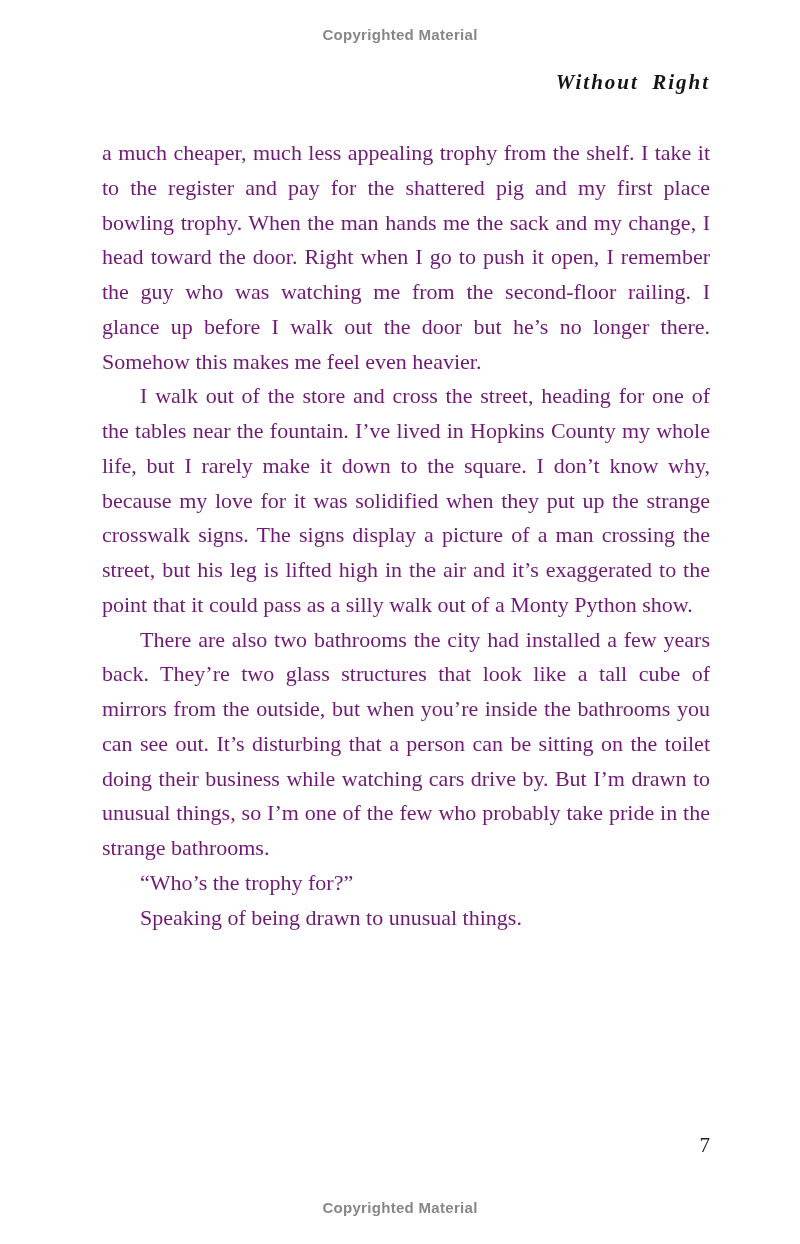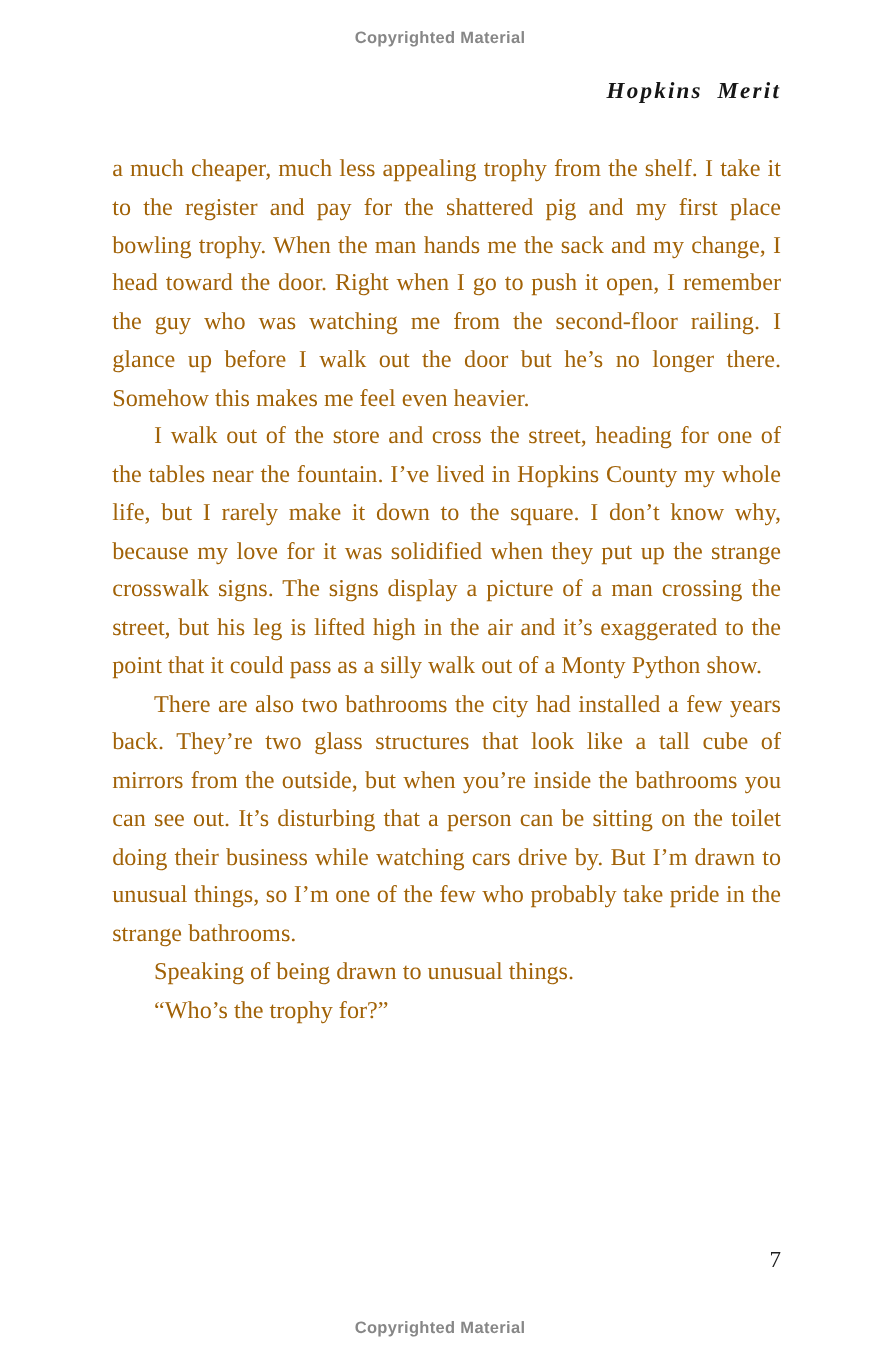--- a/index.html
+++ b/index.html
@@ -42,21 +42,21 @@
     word-spacing: 6px;
     color: #161616;
   }
   .body-text {
     position: absolute;
     top: 136px;
     left: 102px;
     width: 608px;
     font-size: 22px;
     line-height: 34.75px;
-    color: #a16207;
+    color: #701a75;
     text-align: justify;
   }
   .body-text p {
     margin: 0;
     padding: 0;
   }
   .body-text p.indent {
     text-indent: 38px;
   }
   .page-number {
@@ -70,27 +70,27 @@
     color: #1e1e1e;
   }
 </style>
 </head>
 <body>
 
 <div class="page">
 
   <div class="notice notice-top">Copyrighted Material</div>
 
-  <div class="running-header">Hopkins Merit</div>
+  <div class="running-header">Without Right</div>
 
   <div class="body-text">
     <p class="">a much cheaper, much less appealing trophy from the shelf. I take it to the register and pay for the shattered pig and my first place bowling trophy. When the man hands me the sack and my change, I head toward the door. Right when I go to push it open, I remember the guy who was watching me from the second-floor railing. I glance up before I walk out the door but he’s no longer there. Somehow this makes me feel even heavier.</p>
     <p class="indent">I walk out of the store and cross the street, heading for one of the tables near the fountain. I’ve lived in Hopkins County my whole life, but I rarely make it down to the square. I don’t know why, because my love for it was solidified when they put up the strange crosswalk signs. The signs display a picture of a man crossing the street, but his leg is lifted high in the air and it’s exaggerated to the point that it could pass as a silly walk out of a Monty Python show.</p>
     <p class="indent">There are also two bathrooms the city had installed a few years back. They’re two glass structures that look like a tall cube of mirrors from the outside, but when you’re inside the bathrooms you can see out. It’s disturbing that a person can be sitting on the toilet doing their business while watching cars drive by. But I’m drawn to unusual things, so I’m one of the few who probably take pride in the strange bathrooms.</p>
+    <p class="indent">“Who’s the trophy for?”</p>
     <p class="indent">Speaking of being drawn to unusual things.</p>
-    <p class="indent">“Who’s the trophy for?”</p>
   </div>
 
   <div class="page-number">7</div>
 
   <div class="notice notice-bottom">Copyrighted Material</div>
 
 </div>
 
 </body></html>

